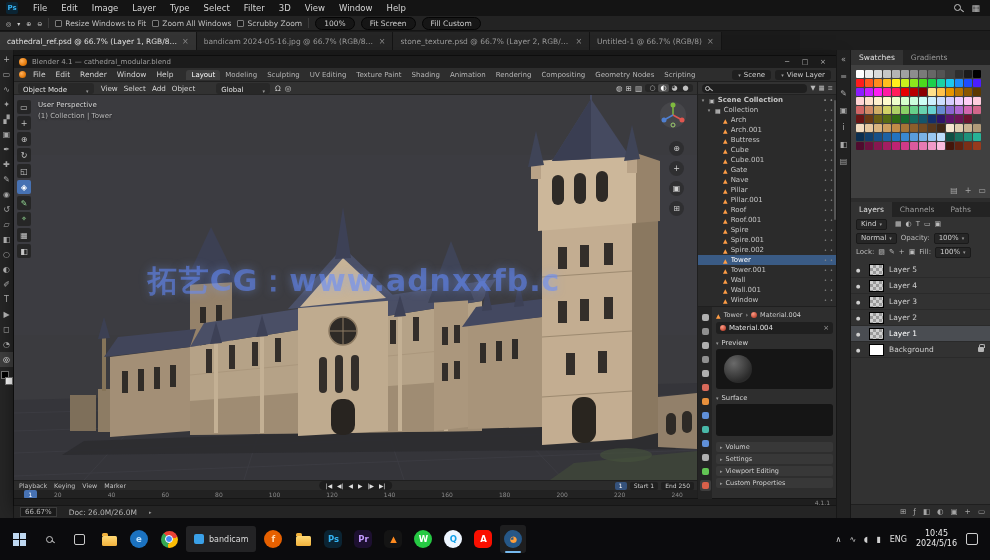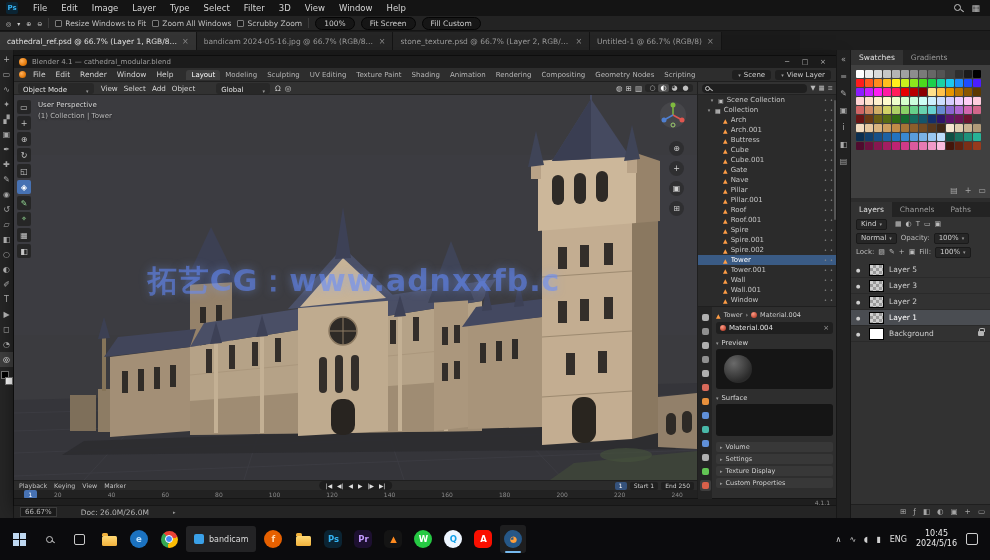--- a/index.html
+++ b/index.html
@@ -29,21 +29,21 @@
 .ps-tab .tx{color:#8a8a8a;font-size:8px}
 
 #ps-tools{left:0;top:50px;width:14px;height:468px;background:#262626;border-right:1px solid #171717;display:flex;flex-direction:column;align-items:center;padding-top:2px}
 .pstool{width:13px;height:15px;display:flex;align-items:center;justify-content:center;font-size:8px;color:#b9b9b9}
 .pstool.on{background:#3f3f3f;color:#fff}
 #ps-colors{margin-top:4px;position:relative;width:12px;height:14px}
 #fgc{position:absolute;left:0;top:0;width:8px;height:8px;border:1px solid #777;background:#000}
 #bgc{position:absolute;right:0;bottom:0;width:8px;height:8px;border:1px solid #777;background:#fff}
 
 #ps-canvas{left:14px;top:50px;width:822px;height:455px;background:#1b1b1b}
-#ps-status{left:14px;top:505px;width:822px;height:13px;background:#242424;border-top:1px solid #161616;display:flex;align-items:center;gap:24px;padding:0 6px;font-size:7.5px;color:#b5b5b5}
+#ps-status{left:14px;top:505px;width:822px;height:13px;background:#242424;border-top:1px solid #161616;display:flex;align-items:center;gap:12px;padding:0 6px;font-size:7.5px;color:#b5b5b5}
 #zoombox{background:#1a1a1a;border:1px solid #3c3c3c;padding:0 4px;font-size:7px}
 
 #dock{left:836px;top:50px;width:14px;height:468px;background:#212121;border-left:1px solid #171717;display:flex;flex-direction:column;align-items:center;gap:8px;padding-top:5px}
 .dock-ic{color:#a8a8a8;font-size:8px}
 #panels{left:850px;top:50px;width:140px;height:468px;background:#2c2c2c;border-left:1px solid #171717}
 .ptabs{display:flex;height:15px;background:#232323}
 .ptab{padding:0 8px;display:flex;align-items:center;font-size:7.5px;color:#9a9a9a}
 .ptab.on{background:#323232;color:#e0e0e0}
 #sw-panel{position:absolute;left:0;top:0;width:140px;height:148px;background:#404040}
 #sw-grid{position:absolute;left:5px;top:20px;width:130px;display:flex;flex-wrap:wrap;gap:1px}
@@ -574,21 +574,21 @@
           <span id="outl-search">
               <span class="lens" style="width:5px;height:5px;border-width:1px"></span>
             </span>
           <span id="outl-hics" style="display:flex;gap:3px">
               <span class="oh-ic">▼</span>
               <span class="oh-ic">▦</span>
               <span class="oh-ic">≡</span>
             </span>
         </div>
         <div id="outl-rows">
-            <span class="orow" style="padding-left: 11px;">
+            <span class="orow" style="padding-left: 2px; font-weight: bold;">
               <span class="oarr">▾</span>
               <span class="oic gray">▣</span>
               <span class="olab">Scene Collection</span>
               <span class="otg">•</span>
               <span class="otg">•</span>
             </span>
             <span class="orow" style="padding-left: 8px;">
               <span class="oarr">▾</span>
               <span class="oic coll">▦</span>
               <span class="olab">Collection</span>
@@ -802,21 +802,21 @@
               <span class="pcl">
                 <span class="caret">▸</span>
                 <span>Volume</span>
               </span>
               <span class="pcl">
                 <span class="caret">▸</span>
                 <span>Settings</span>
               </span>
               <span class="pcl">
                 <span class="caret">▸</span>
-                <span>Texture Display</span>
+                <span>Viewport Editing</span>
               </span>
               <span class="pcl">
                 <span class="caret">▸</span>
                 <span>Custom Properties</span>
               </span>
             </div>
         </div>
       </div>
     </div>
   </div>
@@ -1022,20 +1022,25 @@
       </div>
       <div id="ly-list">
           <span class="lrow">
             <span class="leye">●</span>
             <span class="lthumb"></span>
             <span>Layer 5</span>
           </span>
           <span class="lrow">
             <span class="leye">●</span>
             <span class="lthumb"></span>
+            <span>Layer 4</span>
+          </span>
+          <span class="lrow">
+            <span class="leye">●</span>
+            <span class="lthumb"></span>
             <span>Layer 3</span>
           </span>
           <span class="lrow">
             <span class="leye">●</span>
             <span class="lthumb"></span>
             <span>Layer 2</span>
           </span>
           <span class="lrow on">
             <span class="leye">●</span>
             <span class="lthumb"></span>

